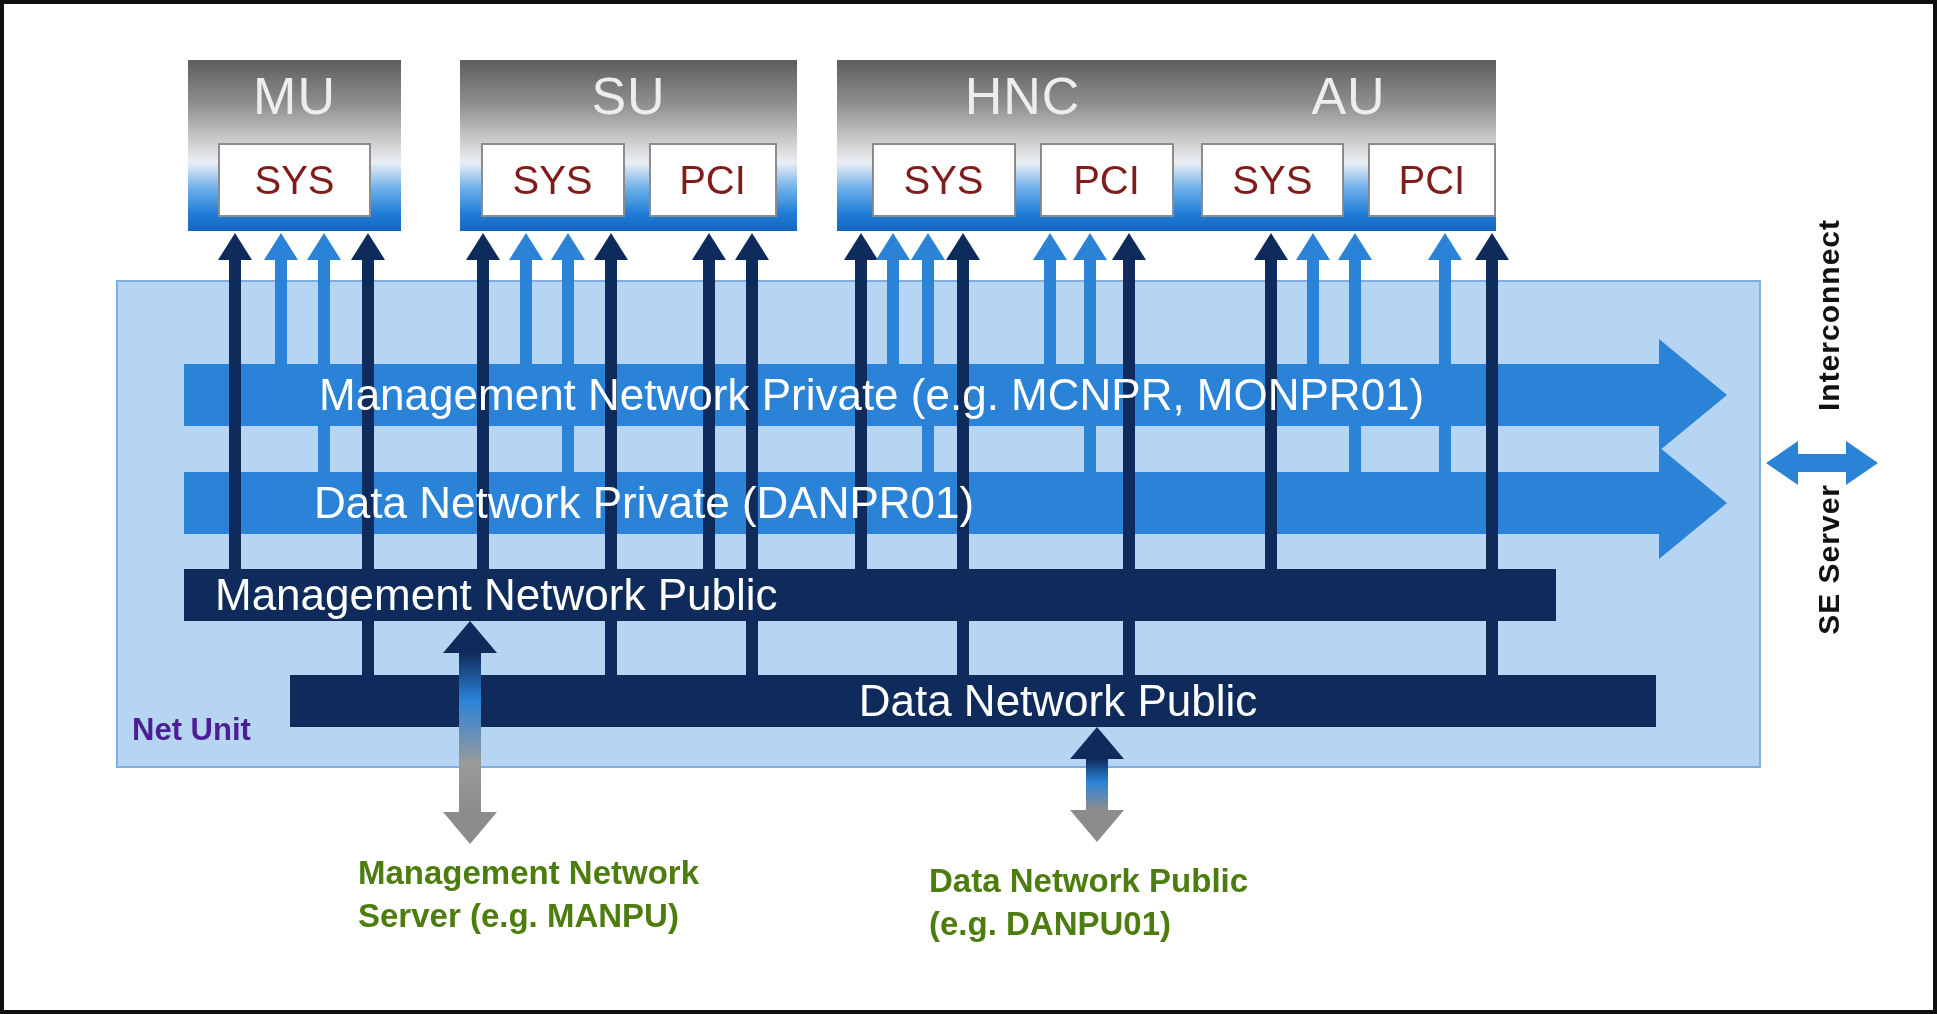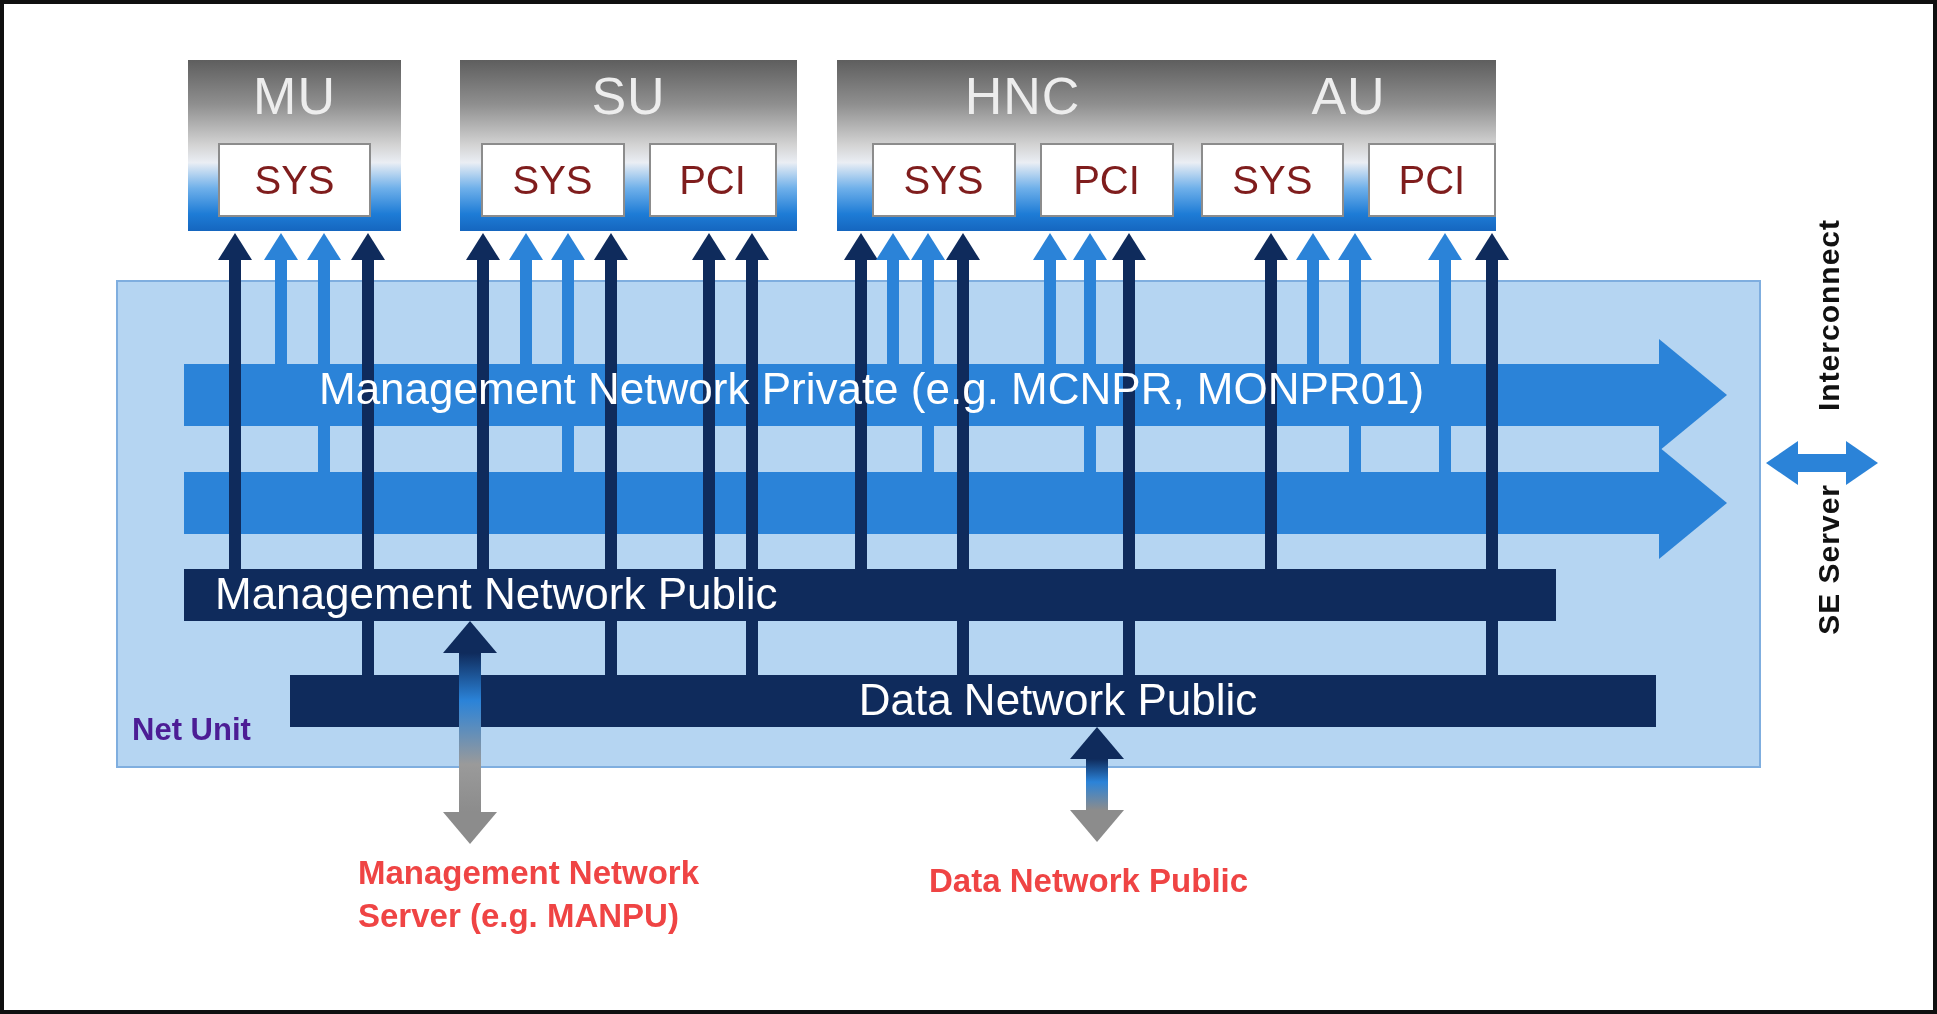--- a/index.html
+++ b/index.html
@@ -25,21 +25,21 @@
     background:linear-gradient(180deg,#5e5e5e 0%,#8f8f8f 26%,#d4d4d4 50%,#eaeef4 60%,#6fb0ea 75%,#1e7cd6 90%,#1566bf 100%);
   }
   .unit-title { text-align:center; font-size:52px; color:#ededed; padding-top:6px; letter-spacing:1px; }
   .module-row { position:absolute; left:0; right:0; top:83px; display:flex; justify-content:center; gap:24px; }
   .module-box {
     height:70px; background:#ffffff; border:2px solid #8c8c8c;
     display:flex; align-items:center; justify-content:center; font-size:40px; color:#7f1d1d;
   }
 
   
-  .band { position:absolute; display:flex; align-items:flex-start; color:#ffffff; }
+  .band { position:absolute; display:flex; align-items:center; color:#ffffff; }
   .band-blue { background:#2B83D8; height:62px; }
   .band-navy { background:#0F2B5C; height:52px; }
   .band-text { position:relative; z-index:5; white-space:nowrap; font-size:44px; }
   .band-head {
     position:absolute; left:100%; top:50%; transform:translateY(-50%);
     width:0; height:0; border-top:56px solid transparent; border-bottom:56px solid transparent;
     border-left:68px solid #2B83D8;
   }
 
   
@@ -66,38 +66,39 @@
   
   .ext-arrow { position:absolute; display:flex; flex-direction:column; align-items:center; z-index:6; }
   .ext-head-up { width:0; height:0; border-left:27px solid transparent; border-right:27px solid transparent; border-bottom:32px solid #0F2B5C; }
   .ext-head-down { width:0; height:0; border-left:27px solid transparent; border-right:27px solid transparent; border-top:32px solid #8C8C8C; }
   .ext-shaft { width:22px; flex:1; }
   .ext-arrow-mgmt { left:439px; top:617px; height:223px; }
   .ext-arrow-mgmt .ext-shaft { background:linear-gradient(180deg,#0F2B5C 0%,#2B83D8 30%,#9a9a9a 70%,#8C8C8C 100%); }
   .ext-arrow-data { left:1066px; top:723px; height:115px; }
   .ext-arrow-data .ext-shaft { background:linear-gradient(180deg,#0F2B5C 0%,#2B83D8 45%,#8C8C8C 100%); }
 
-  .ext-label { position:absolute; font-size:33px; font-weight:bold; color:#ef4444; line-height:1.3; z-index:6; }
+  .ext-label { position:absolute; font-size:33px; font-weight:bold; color:#4d7c0f; line-height:1.3; z-index:6; }
   .ext-label-mgmt { left:354px; top:848px; }
   .ext-label-data { left:925px; top:856px; }
 </style>
 </head>
 <body>
 
 <div class="canvas">
 
   <div class="net-unit"></div>
   <div class="net-unit-label">Net Unit</div>
 
   <div class="band band-blue" style="left:180px; top:360px; width:1475px;">
     <span class="band-text" style="padding-left:135px;">Management Network Private (e.g. MCNPR, MONPR01)</span>
     <div class="band-head"></div>
   </div>
 
   <div class="band band-blue" style="left:180px; top:468px; width:1475px;">
+    <span class="band-text" style="padding-left:130px;">Data Network Private (DANPR01)</span>
     <div class="band-head"></div>
   </div>
 
   <div class="band band-navy" style="left:180px; top:565px; width:1372px;">
     <span class="band-text" style="padding-left:31px;">Management Network Public</span>
   </div>
 
   <div class="band band-navy" style="left:286px; top:671px; width:1366px; justify-content:center;">
     <span class="band-text" style="padding-left:170px;">Data Network Public</span>
   </div>
@@ -197,15 +198,16 @@
     <div class="ext-shaft"></div>
     <div class="ext-head-down"></div>
   </div>
 
   <div class="ext-label ext-label-mgmt">
     <div>Management Network</div>
     <div>Server (e.g. MANPU)</div>
   </div>
   <div class="ext-label ext-label-data">
     <div>Data Network Public</div>
+    <div>(e.g. DANPU01)</div>
   </div>
 
 </div>
 
 </body></html>

